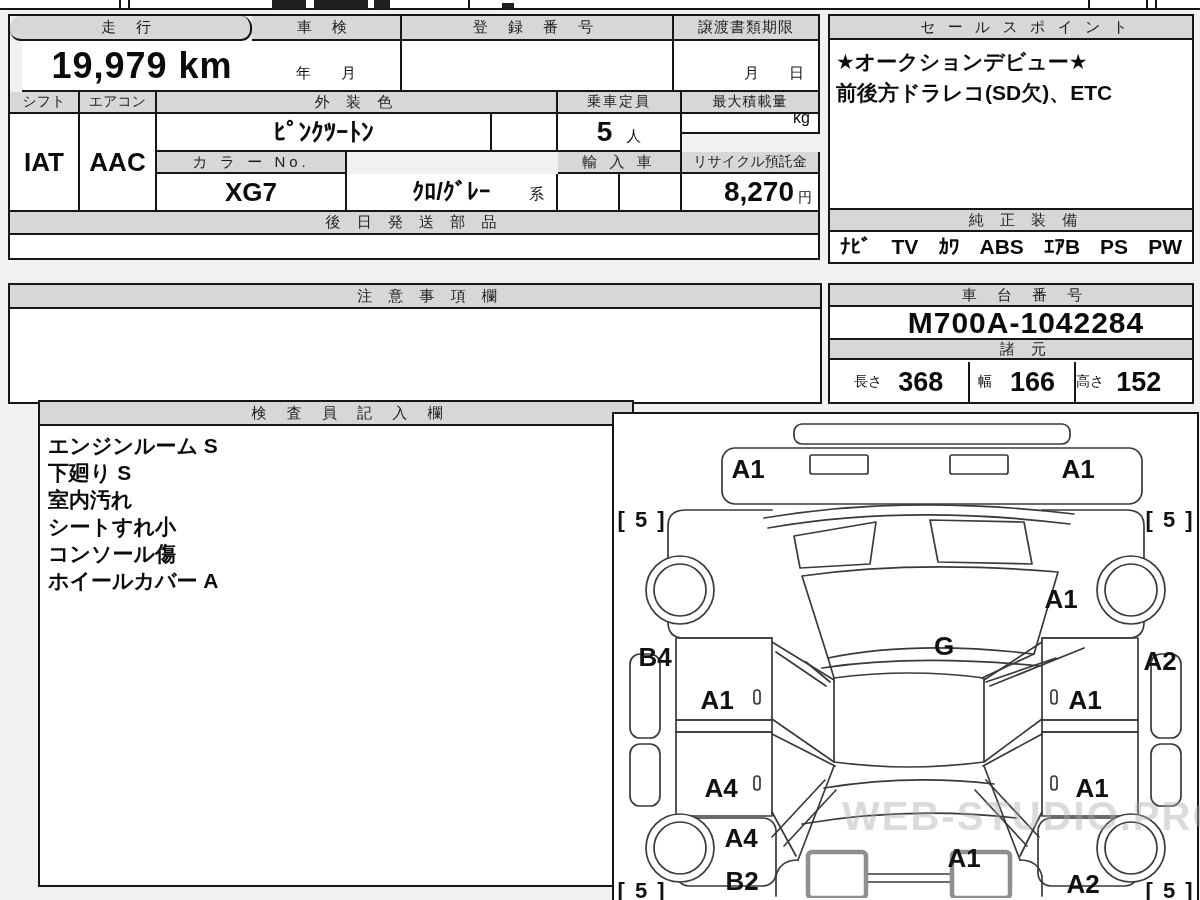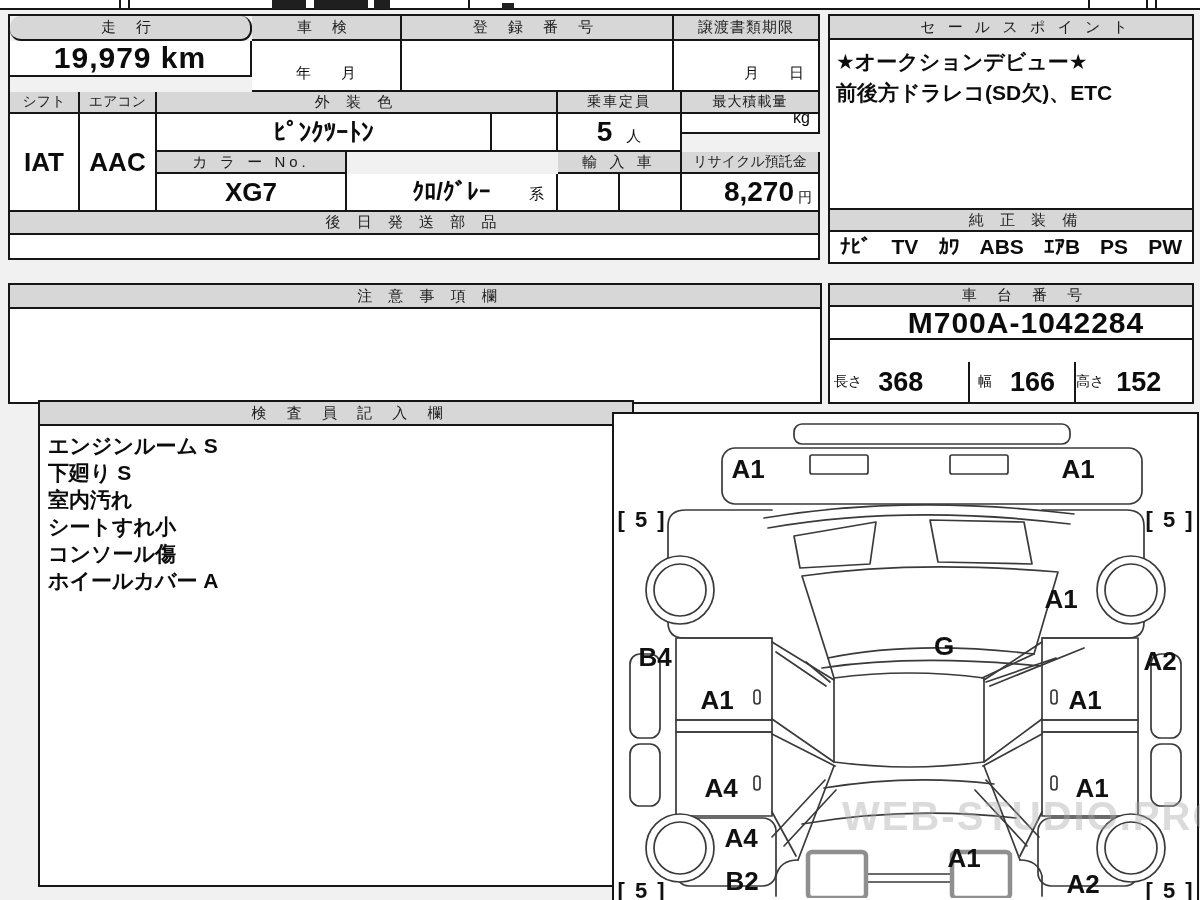--- a/index.html
+++ b/index.html
@@ -38,21 +38,21 @@
     <div class="smudge" style="left:502px;top:3px;width:12px;height:6px;"></div>
   </div>
 
   <div class="abs" style="left:8px;top:14px;width:812px;height:246px;border-top:2px solid #161616;border-left:2px solid #161616;">
 
     <div class="cell hdr" style="left:0;top:0;width:242px;height:25px;letter-spacing:8px;border-radius:11px;">走 行</div>
     <div class="cell hdr" style="left:242px;top:0;width:150px;height:25px;letter-spacing:8px;">車 検</div>
     <div class="cell hdr" style="left:392px;top:0;width:272px;height:25px;letter-spacing:8px;">登 録 番 号</div>
     <div class="cell hdr" style="left:664px;top:0;width:146px;height:25px;letter-spacing:1px;">譲渡書類期限</div>
 
-    <div class="cell bold" style="left:0;top:25px;width:242px;height:36px;font-size:30px;letter-spacing:1px;">19,979 km</div>
+    <div class="cell bold" style="left:12px;top:25px;width:242px;height:51px;font-size:36px;letter-spacing:1px;">19,979 km</div>
     <div class="cell" style="left:242px;top:25px;width:150px;height:51px;font-size:15px;align-items:flex-end;padding-bottom:7px;white-space:pre;">年　　月</div>
     <div class="cell" style="left:392px;top:25px;width:272px;height:51px;"></div>
     <div class="cell" style="left:664px;top:25px;width:146px;height:51px;font-size:15px;align-items:flex-end;justify-content:flex-end;padding:0 14px 7px 0;white-space:pre;">月　　日</div>
 
     <div class="cell hdr" style="left:0;top:76px;width:70px;height:22px;font-size:14px;">シフト</div>
     <div class="cell hdr" style="left:70px;top:76px;width:77px;height:22px;font-size:14px;">エアコン</div>
     <div class="cell hdr" style="left:147px;top:76px;width:401px;height:22px;letter-spacing:6px;">外 装 色</div>
     <div class="cell hdr" style="left:548px;top:76px;width:124px;height:22px;font-size:14px;letter-spacing:2px;">乗車定員</div>
     <div class="cell hdr" style="left:672px;top:76px;width:138px;height:22px;font-size:14px;letter-spacing:1px;">最大積載量</div>
 
@@ -107,22 +107,23 @@
   </div>
 
   <div class="box" style="left:8px;top:283px;width:810px;height:117px;">
     <div class="row hdr bb" style="top:0;height:24px;letter-spacing:6px;">注 意 事 項 欄</div>
     <div class="abs" style="left:0;top:26px;width:810px;height:91px;background:#fff;"></div>
   </div>
 
   <div class="box" style="left:828px;top:283px;width:362px;height:117px;">
     <div class="row hdr bb" style="top:0;height:22px;letter-spacing:8px;">車 台 番 号</div>
     <div class="row bb bold" style="top:22px;height:33px;background:#fff;font-size:30px;letter-spacing:1px;">M700A-1042284</div>
+    <div class="row hdr bb" style="top:55px;height:20px;letter-spacing:6px;">諸 元</div>
     <div class="abs" style="left:0;top:77px;width:362px;height:40px;">
-      <div class="cell" style="left:0;top:0;width:140px;height:40px;border-bottom:none;justify-content:flex-start;padding-left:4px;">
+      <div class="cell" style="left:0;top:0;width:140px;height:40px;border-bottom:none;justify-content:flex-start;padding-left:24px;">
         <span style="font-size:14px;margin-right:16px;">長さ</span>
         <span class="bold" style="font-size:27px;">368</span>
       </div>
       <div class="cell" style="left:140px;top:0;width:106px;height:40px;border-bottom:none;justify-content:flex-start;padding-left:8px;">
         <span style="font-size:14px;margin-right:18px;">幅</span>
         <span class="bold" style="font-size:27px;">166</span>
       </div>
       <div class="cell" style="left:246px;top:0;width:116px;height:40px;border-bottom:none;border-right:none;justify-content:flex-start;">
         <span style="font-size:14px;margin-right:12px;">高さ</span>
         <span class="bold" style="font-size:27px;">152</span>

